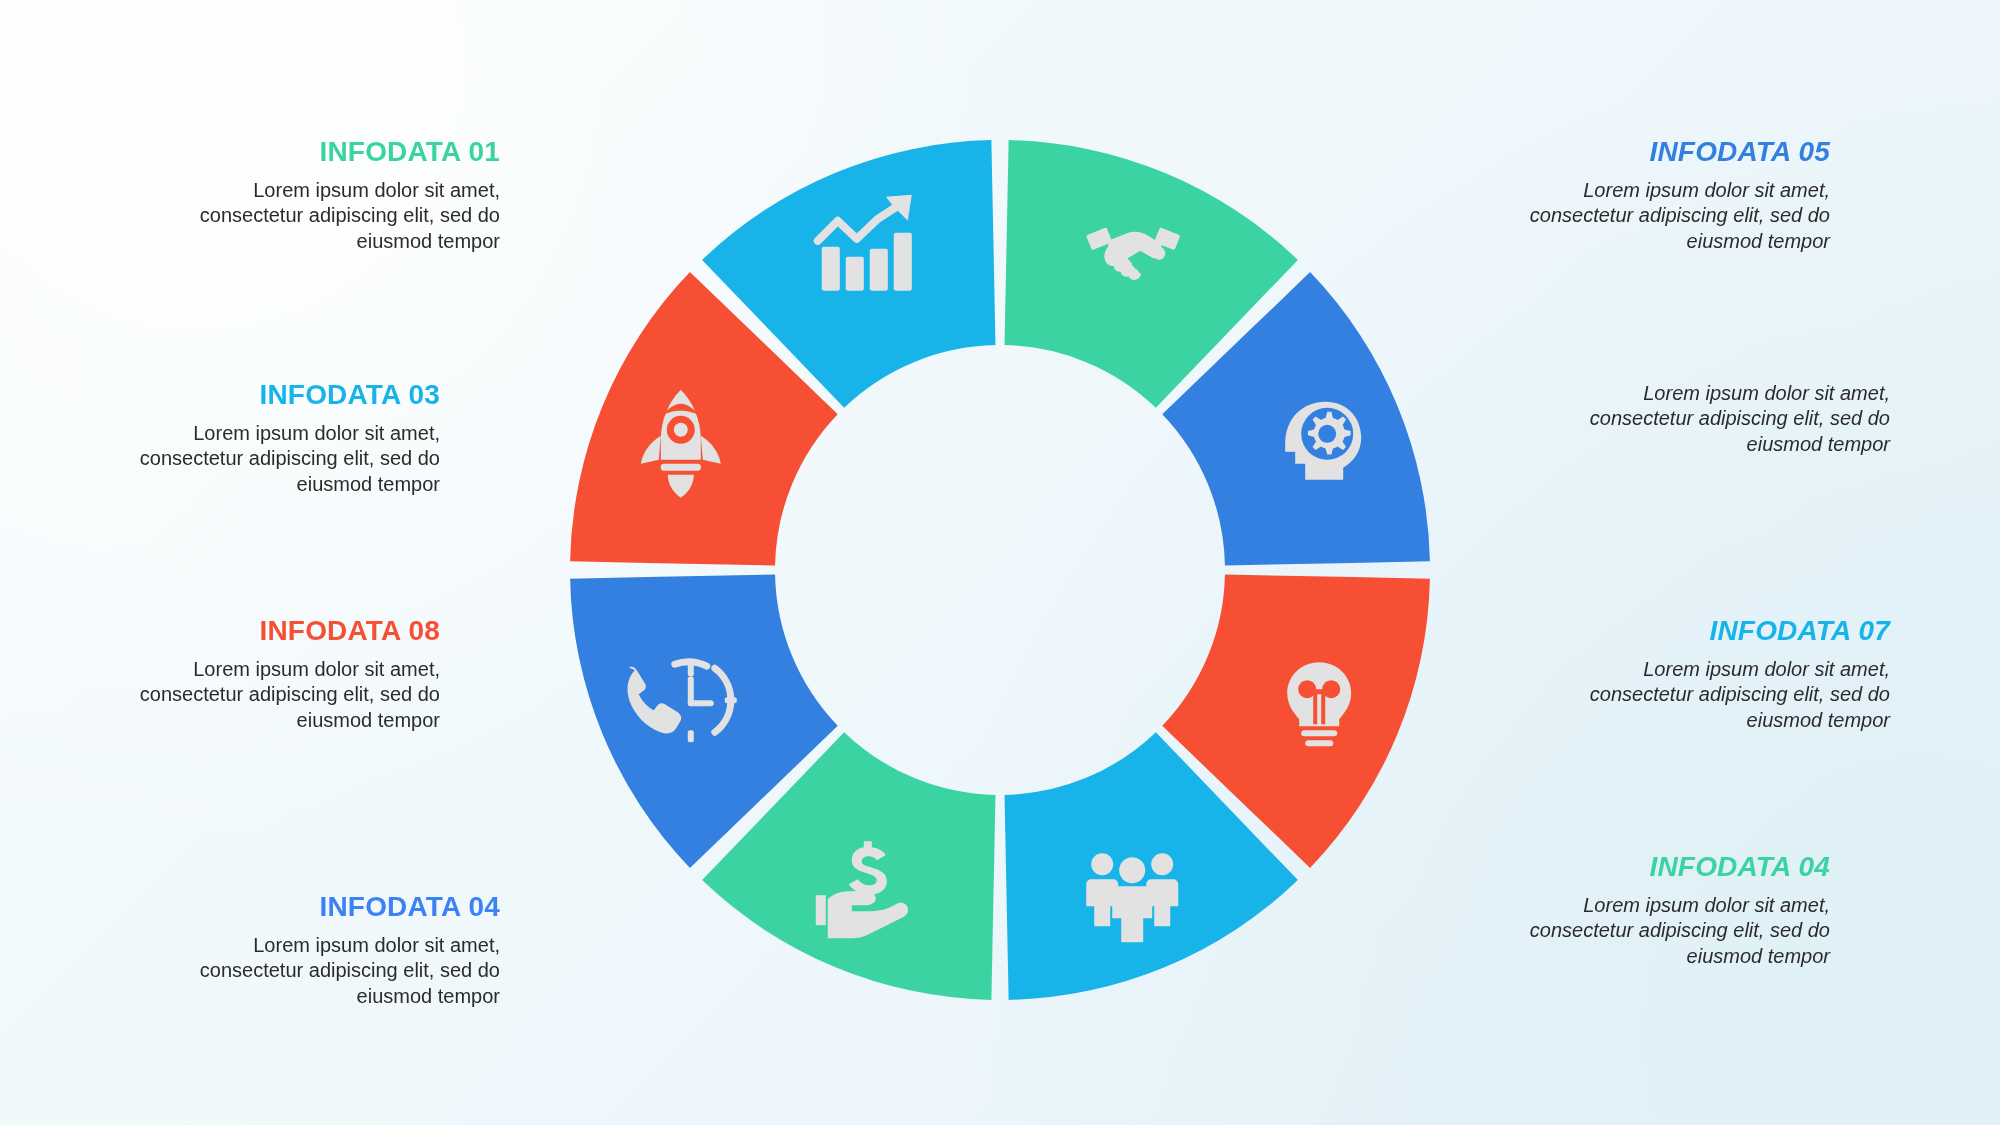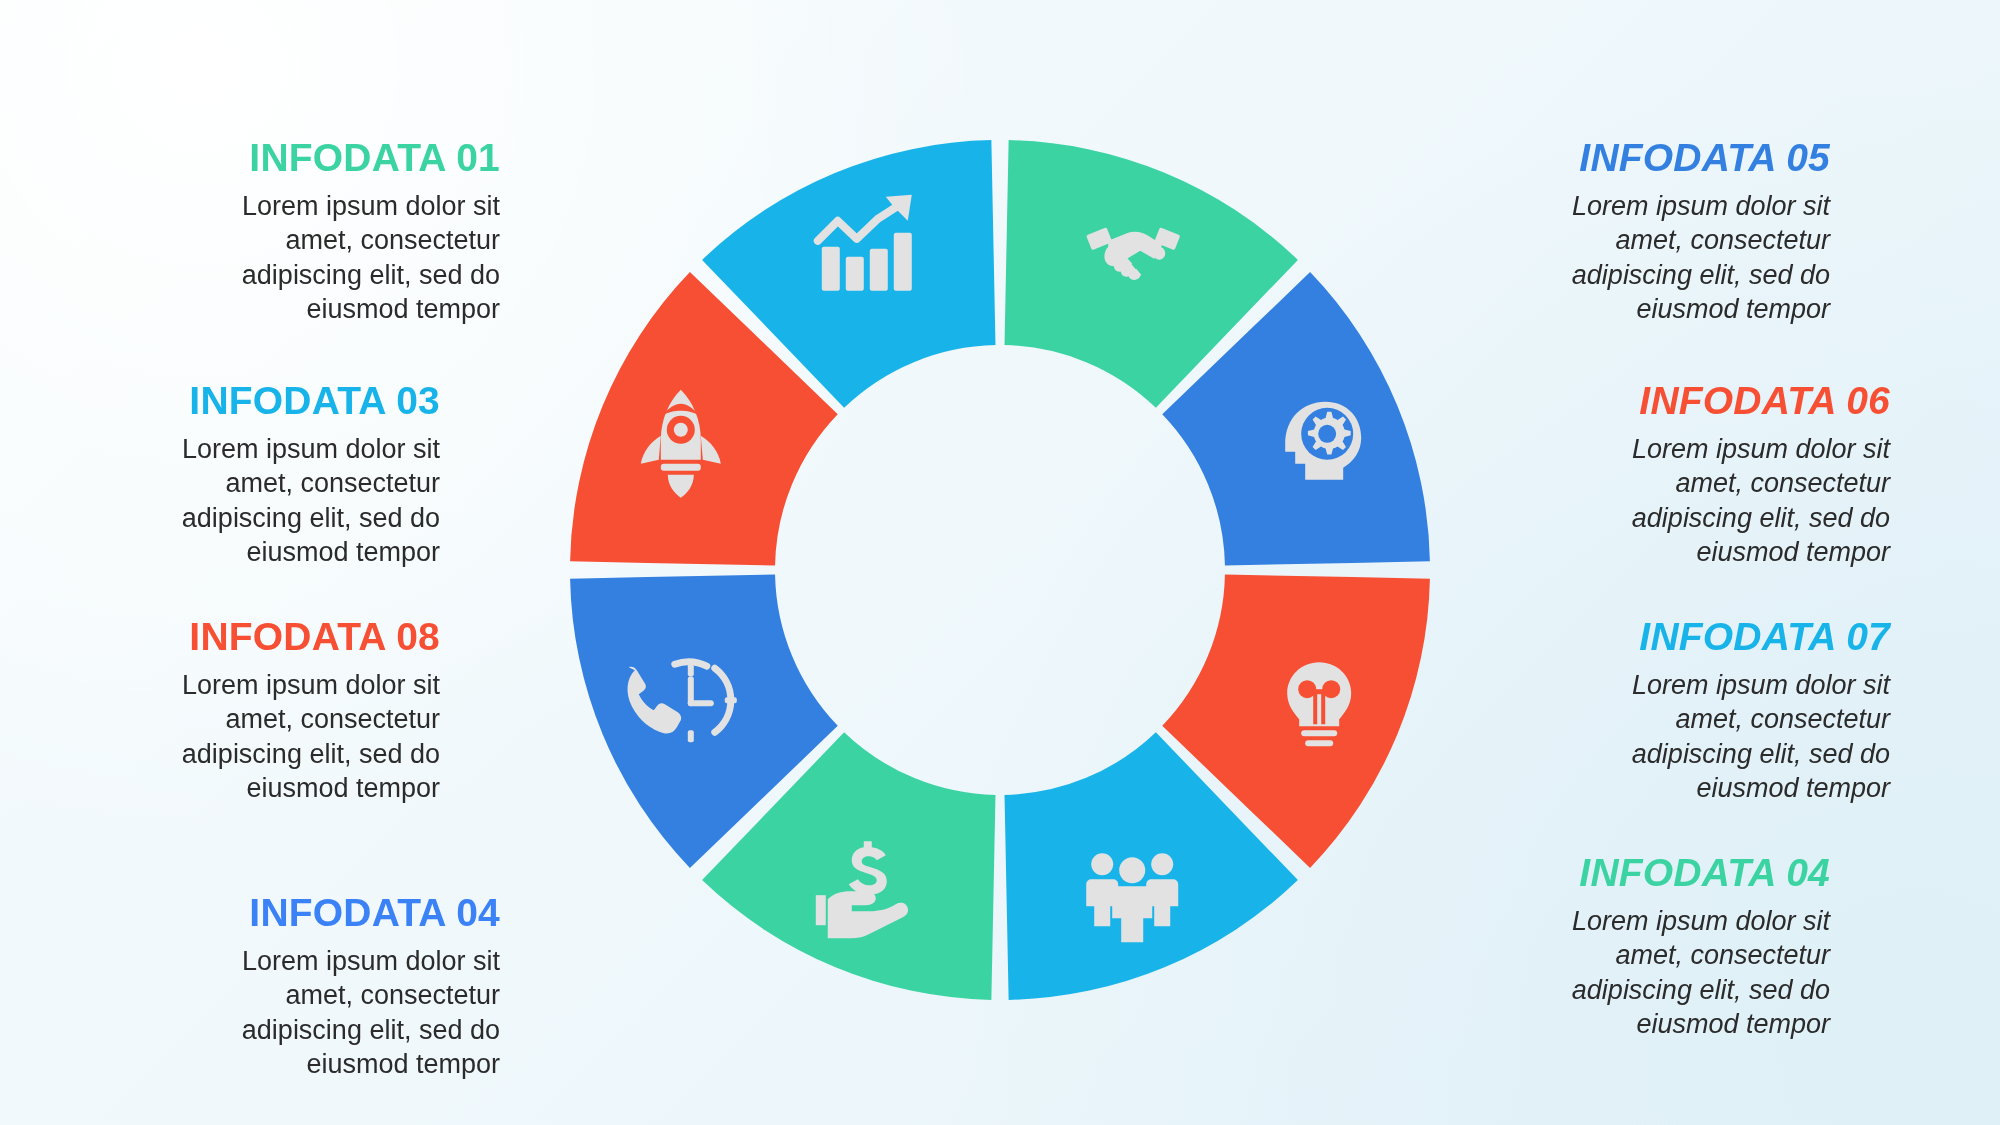--- a/index.html
+++ b/index.html
@@ -18,25 +18,25 @@
   #wheel{
     position:absolute;
     left:560px; top:130px;
     width:880px; height:880px;
   }
   #wheel svg{display:block;width:880px;height:880px;}
 
   
   .block{position:absolute;width:330px;}
   .block .title{
-    font-size:39px;font-weight:bold;letter-spacing:.2px;
+    font-size:28px;font-weight:bold;letter-spacing:.2px;
     margin:0 0 12px 0;line-height:1;
   }
   .block .body{
-    font-size:27px;color:#2b2b2b;line-height:1.27;margin:0;
+    font-size:20px;color:#2b2b2b;line-height:1.27;margin:0;
     font-weight:400;
   }
   .left{text-align:right;}
   .right{text-align:right;font-style:italic;}
 
   
   #b1{left:170px;  top:138px;}
   #b2{left:110px;  top:381px;}
   #b3{left:110px;  top:617px;}
   #b4{left:170px;  top:853px;}
@@ -172,21 +172,20 @@
   <div class="block left" id="b4">
     <p class="title" style="color: #3b82f6; margin-top: 40px;">INFODATA 04</p>
     <p class="body">Lorem ipsum dolor sit amet, consectetur adipiscing elit, sed do eiusmod tempor</p>
   </div>
 
   <div class="block right" id="b5">
     <p class="title" style="color: rgb(51, 128, 224);">INFODATA 05</p>
     <p class="body">Lorem ipsum dolor sit amet, consectetur adipiscing elit, sed do eiusmod tempor</p>
   </div>
   <div class="block right" id="b6">
-    <p class="title" style="color: rgb(247, 79, 51);">INFODATA 06</p>
     <p class="body">Lorem ipsum dolor sit amet, consectetur adipiscing elit, sed do eiusmod tempor</p>
   </div>
   <div class="block right" id="b7">
     <p class="title" style="color: rgb(24, 180, 233);">INFODATA 07</p>
     <p class="body">Lorem ipsum dolor sit amet, consectetur adipiscing elit, sed do eiusmod tempor</p>
   </div>
   <div class="block right" id="b8">
     <p class="title" style="color: rgb(60, 211, 163);">INFODATA 04</p>
     <p class="body">Lorem ipsum dolor sit amet, consectetur adipiscing elit, sed do eiusmod tempor</p>
   </div>

